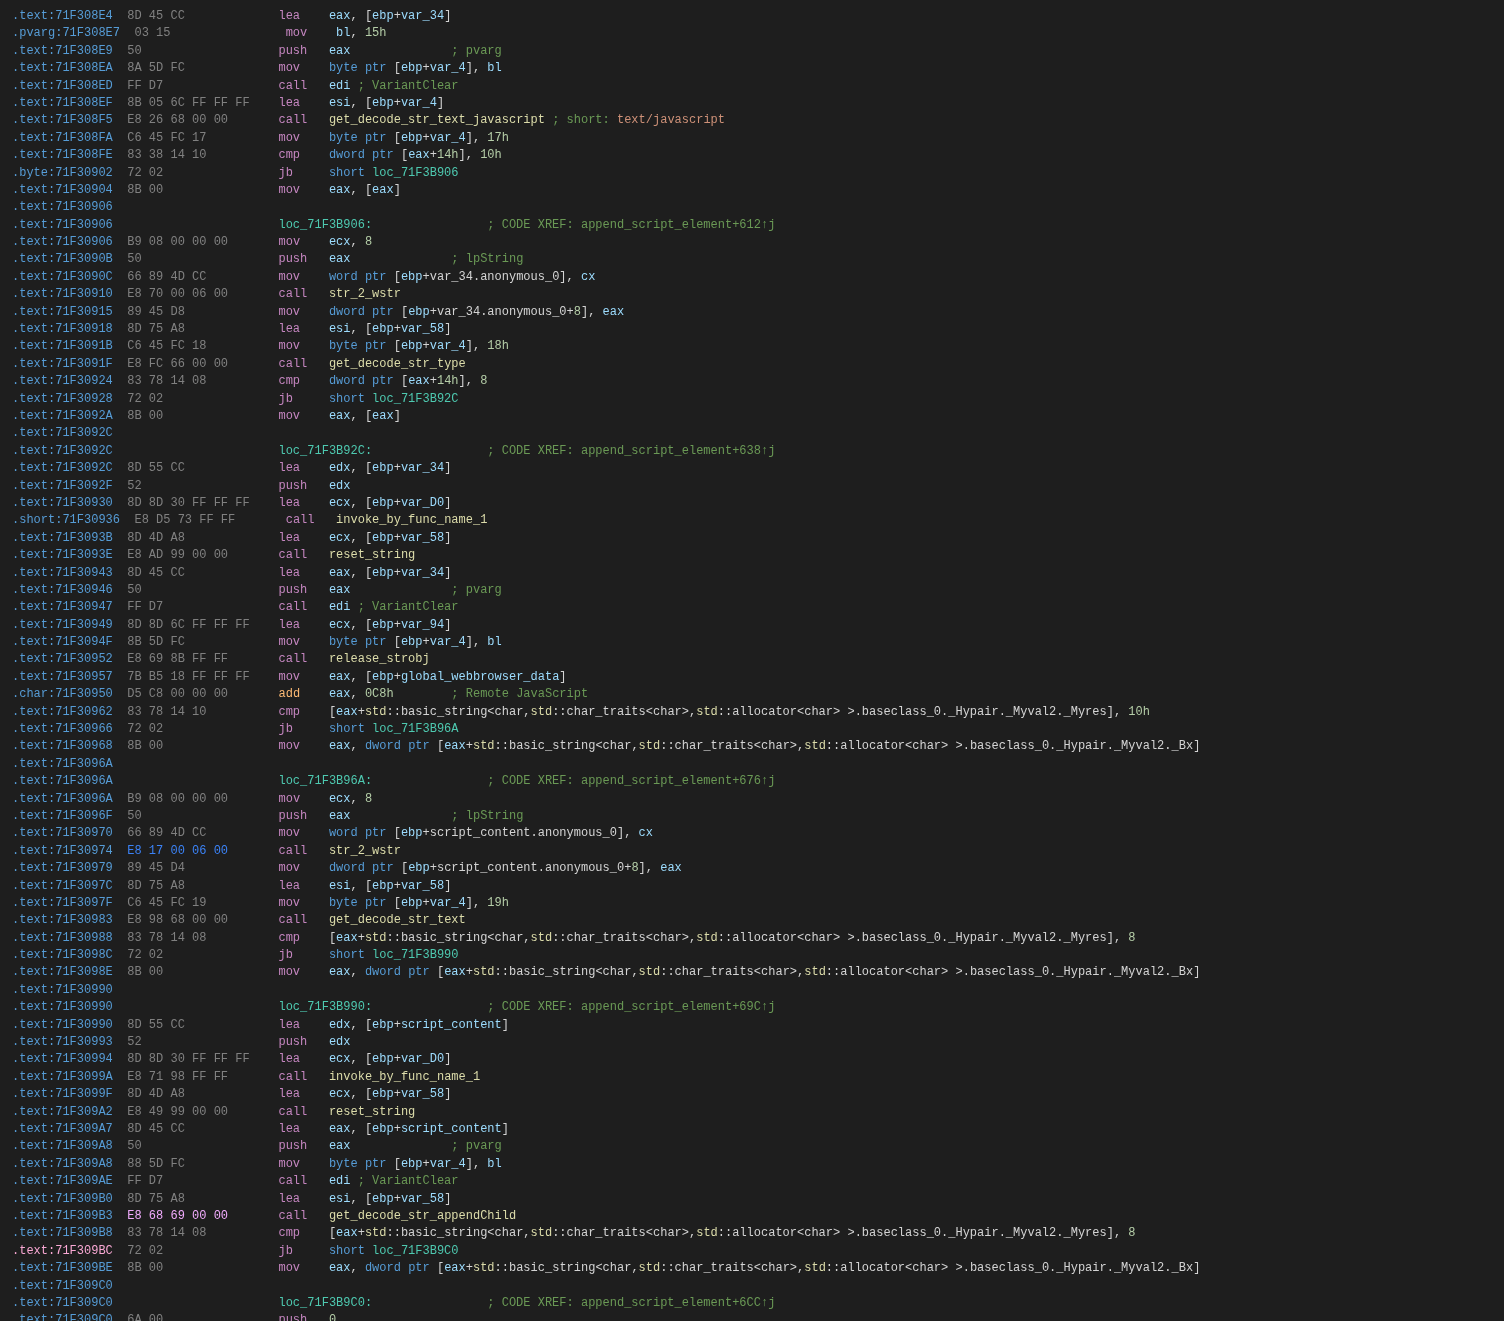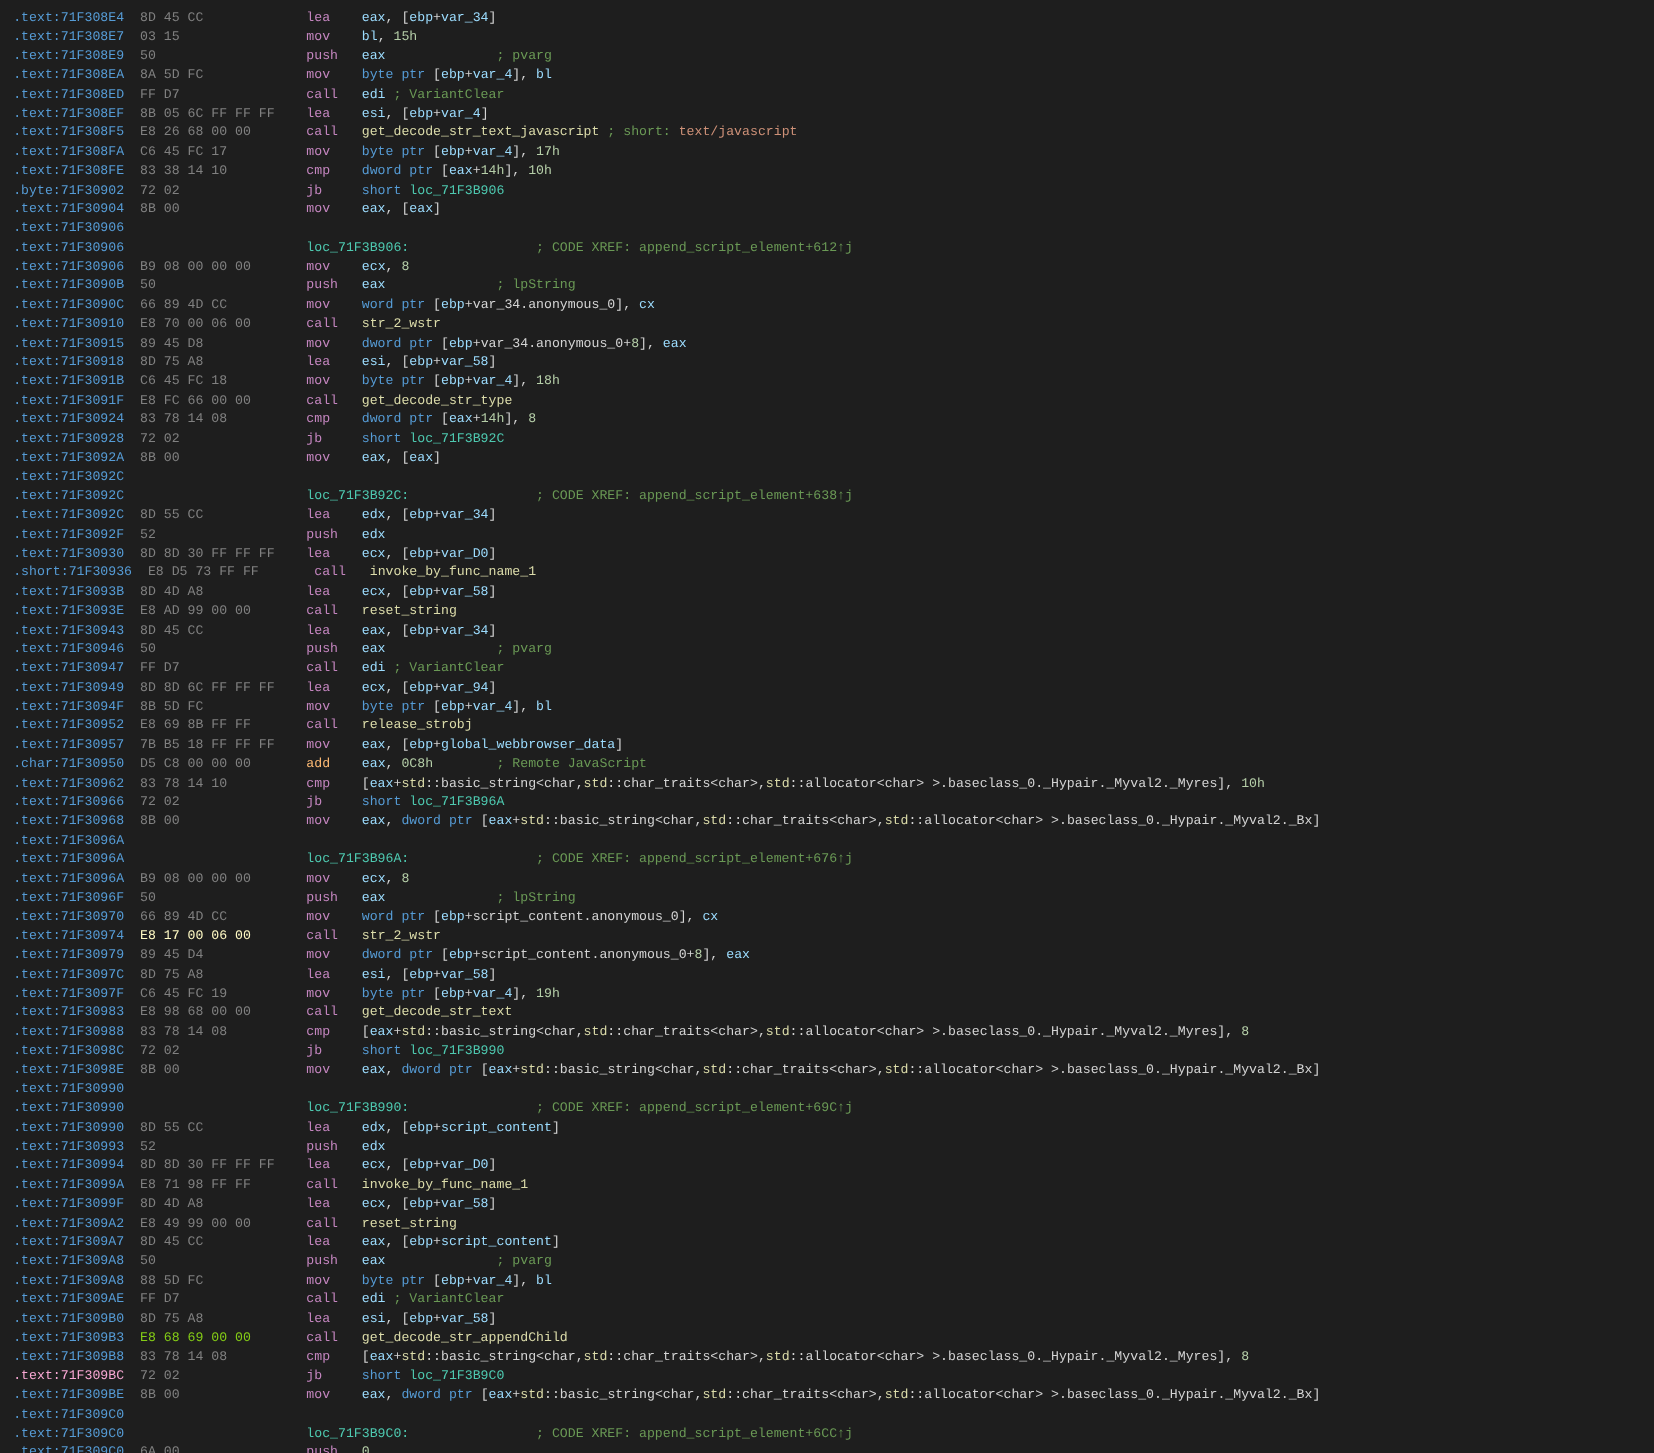--- a/index.html
+++ b/index.html
@@ -30,21 +30,21 @@
       padding: 8px 12px;
       white-space: pre;
       tab-size: 4;
     }
   </style>
 </head>
 <body>
 
 <div class="code-view">
   <pre id="code-output"><span style="color:#569cd6">.text:71F308E4</span>  <span style="color:#808080">8D 45 CC</span>             <span style="color:#c586c0">lea</span>    <span style="color:#9cdcfe">eax</span><span style="color:#d4d4d4">,</span><span style="color:#d4d4d4"> </span><span style="color:#d4d4d4">[</span><span style="color:#9cdcfe">ebp</span><span style="color:#d4d4d4">+</span><span style="color:#9cdcfe">var_34</span><span style="color:#d4d4d4">]</span>
-<span style="color:#569cd6">.text:71F308E7</span>  <span style="color:#808080">03 15</span>                <span style="color:#c586c0">mov</span>    <span style="color:#9cdcfe">bl</span><span style="color:#d4d4d4">,</span><span style="color:#d4d4d4"> </span><span style="color:#b5cea8">15h</span>
+<span style="color:#569cd6">.pvarg:71F308E7</span>  <span style="color:#808080">03 15</span>                <span style="color:#c586c0">mov</span>    <span style="color:#9cdcfe">bl</span><span style="color:#d4d4d4">,</span><span style="color:#d4d4d4"> </span><span style="color:#b5cea8">15h</span>
 <span style="color:#569cd6">.text:71F308E9</span>  <span style="color:#808080">50</span>                   <span style="color:#c586c0">push</span>   <span style="color:#9cdcfe">eax</span><span style="color:#d4d4d4">              </span><span style="color:#6a9955">; pvarg</span>
 <span style="color:#569cd6">.text:71F308EA</span>  <span style="color:#808080">8A 5D FC</span>             <span style="color:#c586c0">mov</span>    <span style="color:#569cd6">byte</span><span style="color:#d4d4d4"> </span><span style="color:#569cd6">ptr</span><span style="color:#d4d4d4"> </span><span style="color:#d4d4d4">[</span><span style="color:#9cdcfe">ebp</span><span style="color:#d4d4d4">+</span><span style="color:#9cdcfe">var_4</span><span style="color:#d4d4d4">]</span><span style="color:#d4d4d4">,</span><span style="color:#d4d4d4"> </span><span style="color:#9cdcfe">bl</span>
 <span style="color:#569cd6">.text:71F308ED</span>  <span style="color:#808080">FF D7</span>                <span style="color:#c586c0">call</span>   <span style="color:#9cdcfe">edi</span><span style="color:#d4d4d4"> </span><span style="color:#6a9955">; VariantClear</span>
 <span style="color:#569cd6">.text:71F308EF</span>  <span style="color:#808080">8B 05 6C FF FF FF</span>    <span style="color:#c586c0">lea</span>    <span style="color:#9cdcfe">esi</span><span style="color:#d4d4d4">,</span><span style="color:#d4d4d4"> </span><span style="color:#d4d4d4">[</span><span style="color:#9cdcfe">ebp</span><span style="color:#d4d4d4">+</span><span style="color:#9cdcfe">var_4</span><span style="color:#d4d4d4">]</span>
 <span style="color:#569cd6">.text:71F308F5</span>  <span style="color:#808080">E8 26 68 00 00</span>       <span style="color:#c586c0">call</span>   <span style="color:#dcdcaa">get_decode_str_text_javascript</span><span style="color:#d4d4d4"> </span><span style="color:#6a9955">; short:</span><span style="color:#ce9178"> text/javascript</span>
 <span style="color:#569cd6">.text:71F308FA</span>  <span style="color:#808080">C6 45 FC 17</span>          <span style="color:#c586c0">mov</span>    <span style="color:#569cd6">byte</span><span style="color:#d4d4d4"> </span><span style="color:#569cd6">ptr</span><span style="color:#d4d4d4"> </span><span style="color:#d4d4d4">[</span><span style="color:#9cdcfe">ebp</span><span style="color:#d4d4d4">+</span><span style="color:#9cdcfe">var_4</span><span style="color:#d4d4d4">]</span><span style="color:#d4d4d4">,</span><span style="color:#d4d4d4"> </span><span style="color:#b5cea8">17h</span>
 <span style="color:#569cd6">.text:71F308FE</span>  <span style="color:#808080">83 38 14 10</span>          <span style="color:#c586c0">cmp</span>    <span style="color:#569cd6">dword</span><span style="color:#d4d4d4"> </span><span style="color:#569cd6">ptr</span><span style="color:#d4d4d4"> </span><span style="color:#d4d4d4">[</span><span style="color:#9cdcfe">eax</span><span style="color:#d4d4d4">+</span><span style="color:#b5cea8">14h</span><span style="color:#d4d4d4">]</span><span style="color:#d4d4d4">,</span><span style="color:#d4d4d4"> </span><span style="color:#b5cea8">10h</span>
 <span style="color:#569cd6">.byte:71F30902</span>  <span style="color:#808080">72 02</span>                <span style="color:#c586c0">jb</span>     <span style="color:#569cd6">short</span><span style="color:#d4d4d4"> </span><span style="color:#4ec9b0">loc_71F3B906</span>
 <span style="color:#569cd6">.text:71F30904</span>  <span style="color:#808080">8B 00</span>                <span style="color:#c586c0">mov</span>    <span style="color:#9cdcfe">eax</span><span style="color:#d4d4d4">,</span><span style="color:#d4d4d4"> </span><span style="color:#d4d4d4">[</span><span style="color:#9cdcfe">eax</span><span style="color:#d4d4d4">]</span>
 <span style="color:#569cd6">.text:71F30906             </span>
@@ -77,42 +77,42 @@
 <span style="color:#569cd6">.text:71F30957</span>  <span style="color:#808080">7B B5 18 FF FF FF</span>    <span style="color:#c586c0">mov</span>    <span style="color:#9cdcfe">eax</span><span style="color:#d4d4d4">,</span><span style="color:#d4d4d4"> </span><span style="color:#d4d4d4">[</span><span style="color:#9cdcfe">ebp</span><span style="color:#d4d4d4">+</span><span style="color:#9cdcfe">global_webbrowser_data</span><span style="color:#d4d4d4">]</span>
 <span style="color:#569cd6">.char:71F30950</span>  <span style="color:#808080">D5 C8 00 00 00</span>       <span style="color:#fdba74">add</span>    <span style="color:#9cdcfe">eax</span><span style="color:#d4d4d4">,</span><span style="color:#d4d4d4"> </span><span style="color:#b5cea8">0C8h</span><span style="color:#d4d4d4">        </span><span style="color:#6a9955">; Remote JavaScript</span>
 <span style="color:#569cd6">.text:71F30962</span>  <span style="color:#808080">83 78 14 10</span>          <span style="color:#c586c0">cmp</span>    <span style="color:#d4d4d4">[</span><span style="color:#9cdcfe">eax</span><span style="color:#d4d4d4">+</span><span style="color:#dcdcaa">std</span><span style="color:#d4d4d4">:</span><span style="color:#d4d4d4">:</span><span style="color:#d4d4d4">basic_string&lt;char</span><span style="color:#d4d4d4">,</span><span style="color:#dcdcaa">std</span><span style="color:#d4d4d4">:</span><span style="color:#d4d4d4">:</span><span style="color:#d4d4d4">char_traits&lt;char&gt;</span><span style="color:#d4d4d4">,</span><span style="color:#dcdcaa">std</span><span style="color:#d4d4d4">:</span><span style="color:#d4d4d4">:</span><span style="color:#d4d4d4">allocator&lt;char&gt;</span><span style="color:#d4d4d4"> </span><span style="color:#d4d4d4">&gt;.baseclass_0._Hypair._Myval2._Myres</span><span style="color:#d4d4d4">]</span><span style="color:#d4d4d4">,</span><span style="color:#d4d4d4"> </span><span style="color:#b5cea8">10h</span>
 <span style="color:#569cd6">.text:71F30966</span>  <span style="color:#808080">72 02</span>                <span style="color:#c586c0">jb</span>     <span style="color:#569cd6">short</span><span style="color:#d4d4d4"> </span><span style="color:#4ec9b0">loc_71F3B96A</span>
 <span style="color:#569cd6">.text:71F30968</span>  <span style="color:#808080">8B 00</span>                <span style="color:#c586c0">mov</span>    <span style="color:#9cdcfe">eax</span><span style="color:#d4d4d4">,</span><span style="color:#d4d4d4"> </span><span style="color:#569cd6">dword</span><span style="color:#d4d4d4"> </span><span style="color:#569cd6">ptr</span><span style="color:#d4d4d4"> </span><span style="color:#d4d4d4">[</span><span style="color:#9cdcfe">eax</span><span style="color:#d4d4d4">+</span><span style="color:#dcdcaa">std</span><span style="color:#d4d4d4">:</span><span style="color:#d4d4d4">:</span><span style="color:#d4d4d4">basic_string&lt;char</span><span style="color:#d4d4d4">,</span><span style="color:#dcdcaa">std</span><span style="color:#d4d4d4">:</span><span style="color:#d4d4d4">:</span><span style="color:#d4d4d4">char_traits&lt;char&gt;</span><span style="color:#d4d4d4">,</span><span style="color:#dcdcaa">std</span><span style="color:#d4d4d4">:</span><span style="color:#d4d4d4">:</span><span style="color:#d4d4d4">allocator&lt;char&gt;</span><span style="color:#d4d4d4"> </span><span style="color:#d4d4d4">&gt;.baseclass_0._Hypair._Myval2._Bx</span><span style="color:#d4d4d4">]</span>
 <span style="color:#569cd6">.text:71F3096A             </span>
 <span style="color:#569cd6">.text:71F3096A</span>                       <span style="color:#4ec9b0">loc_71F3B96A:</span>                <span style="color:#6a9955">; CODE XREF: append_script_element+676↑j</span>
 <span style="color:#569cd6">.text:71F3096A</span>  <span style="color:#808080">B9 08 00 00 00</span>       <span style="color:#c586c0">mov</span>    <span style="color:#9cdcfe">ecx</span><span style="color:#d4d4d4">,</span><span style="color:#d4d4d4"> </span><span style="color:#b5cea8">8</span>
 <span style="color:#569cd6">.text:71F3096F</span>  <span style="color:#808080">50</span>                   <span style="color:#c586c0">push</span>   <span style="color:#9cdcfe">eax</span><span style="color:#d4d4d4">              </span><span style="color:#6a9955">; lpString</span>
 <span style="color:#569cd6">.text:71F30970</span>  <span style="color:#808080">66 89 4D CC</span>          <span style="color:#c586c0">mov</span>    <span style="color:#569cd6">word</span><span style="color:#d4d4d4"> </span><span style="color:#569cd6">ptr</span><span style="color:#d4d4d4"> </span><span style="color:#d4d4d4">[</span><span style="color:#9cdcfe">ebp</span><span style="color:#d4d4d4">+</span><span style="color:#d4d4d4">script_content.anonymous_0</span><span style="color:#d4d4d4">]</span><span style="color:#d4d4d4">,</span><span style="color:#d4d4d4"> </span><span style="color:#9cdcfe">cx</span>
-<span style="color:#569cd6">.text:71F30974</span>  <span style="color:#fef9c3">E8 17 00 06 00</span>       <span style="color:#c586c0">call</span>   <span style="color:#dcdcaa">str_2_wstr</span>
+<span style="color:#569cd6">.text:71F30974</span>  <span style="color:#3b82f6">E8 17 00 06 00</span>       <span style="color:#c586c0">call</span>   <span style="color:#dcdcaa">str_2_wstr</span>
 <span style="color:#569cd6">.text:71F30979</span>  <span style="color:#808080">89 45 D4</span>             <span style="color:#c586c0">mov</span>    <span style="color:#569cd6">dword</span><span style="color:#d4d4d4"> </span><span style="color:#569cd6">ptr</span><span style="color:#d4d4d4"> </span><span style="color:#d4d4d4">[</span><span style="color:#9cdcfe">ebp</span><span style="color:#d4d4d4">+</span><span style="color:#d4d4d4">script_content.anonymous_0</span><span style="color:#d4d4d4">+</span><span style="color:#b5cea8">8</span><span style="color:#d4d4d4">]</span><span style="color:#d4d4d4">,</span><span style="color:#d4d4d4"> </span><span style="color:#9cdcfe">eax</span>
 <span style="color:#569cd6">.text:71F3097C</span>  <span style="color:#808080">8D 75 A8</span>             <span style="color:#c586c0">lea</span>    <span style="color:#9cdcfe">esi</span><span style="color:#d4d4d4">,</span><span style="color:#d4d4d4"> </span><span style="color:#d4d4d4">[</span><span style="color:#9cdcfe">ebp</span><span style="color:#d4d4d4">+</span><span style="color:#9cdcfe">var_58</span><span style="color:#d4d4d4">]</span>
 <span style="color:#569cd6">.text:71F3097F</span>  <span style="color:#808080">C6 45 FC 19</span>          <span style="color:#c586c0">mov</span>    <span style="color:#569cd6">byte</span><span style="color:#d4d4d4"> </span><span style="color:#569cd6">ptr</span><span style="color:#d4d4d4"> </span><span style="color:#d4d4d4">[</span><span style="color:#9cdcfe">ebp</span><span style="color:#d4d4d4">+</span><span style="color:#9cdcfe">var_4</span><span style="color:#d4d4d4">]</span><span style="color:#d4d4d4">,</span><span style="color:#d4d4d4"> </span><span style="color:#b5cea8">19h</span>
 <span style="color:#569cd6">.text:71F30983</span>  <span style="color:#808080">E8 98 68 00 00</span>       <span style="color:#c586c0">call</span>   <span style="color:#dcdcaa">get_decode_str_text</span>
 <span style="color:#569cd6">.text:71F30988</span>  <span style="color:#808080">83 78 14 08</span>          <span style="color:#c586c0">cmp</span>    <span style="color:#d4d4d4">[</span><span style="color:#9cdcfe">eax</span><span style="color:#d4d4d4">+</span><span style="color:#dcdcaa">std</span><span style="color:#d4d4d4">:</span><span style="color:#d4d4d4">:</span><span style="color:#d4d4d4">basic_string&lt;char</span><span style="color:#d4d4d4">,</span><span style="color:#dcdcaa">std</span><span style="color:#d4d4d4">:</span><span style="color:#d4d4d4">:</span><span style="color:#d4d4d4">char_traits&lt;char&gt;</span><span style="color:#d4d4d4">,</span><span style="color:#dcdcaa">std</span><span style="color:#d4d4d4">:</span><span style="color:#d4d4d4">:</span><span style="color:#d4d4d4">allocator&lt;char&gt;</span><span style="color:#d4d4d4"> </span><span style="color:#d4d4d4">&gt;.baseclass_0._Hypair._Myval2._Myres</span><span style="color:#d4d4d4">]</span><span style="color:#d4d4d4">,</span><span style="color:#d4d4d4"> </span><span style="color:#b5cea8">8</span>
 <span style="color:#569cd6">.text:71F3098C</span>  <span style="color:#808080">72 02</span>                <span style="color:#c586c0">jb</span>     <span style="color:#569cd6">short</span><span style="color:#d4d4d4"> </span><span style="color:#4ec9b0">loc_71F3B990</span>
 <span style="color:#569cd6">.text:71F3098E</span>  <span style="color:#808080">8B 00</span>                <span style="color:#c586c0">mov</span>    <span style="color:#9cdcfe">eax</span><span style="color:#d4d4d4">,</span><span style="color:#d4d4d4"> </span><span style="color:#569cd6">dword</span><span style="color:#d4d4d4"> </span><span style="color:#569cd6">ptr</span><span style="color:#d4d4d4"> </span><span style="color:#d4d4d4">[</span><span style="color:#9cdcfe">eax</span><span style="color:#d4d4d4">+</span><span style="color:#dcdcaa">std</span><span style="color:#d4d4d4">:</span><span style="color:#d4d4d4">:</span><span style="color:#d4d4d4">basic_string&lt;char</span><span style="color:#d4d4d4">,</span><span style="color:#dcdcaa">std</span><span style="color:#d4d4d4">:</span><span style="color:#d4d4d4">:</span><span style="color:#d4d4d4">char_traits&lt;char&gt;</span><span style="color:#d4d4d4">,</span><span style="color:#dcdcaa">std</span><span style="color:#d4d4d4">:</span><span style="color:#d4d4d4">:</span><span style="color:#d4d4d4">allocator&lt;char&gt;</span><span style="color:#d4d4d4"> </span><span style="color:#d4d4d4">&gt;.baseclass_0._Hypair._Myval2._Bx</span><span style="color:#d4d4d4">]</span>
 <span style="color:#569cd6">.text:71F30990             </span>
 <span style="color:#569cd6">.text:71F30990</span>                       <span style="color:#4ec9b0">loc_71F3B990:</span>                <span style="color:#6a9955">; CODE XREF: append_script_element+69C↑j</span>
 <span style="color:#569cd6">.text:71F30990</span>  <span style="color:#808080">8D 55 CC</span>             <span style="color:#c586c0">lea</span>    <span style="color:#9cdcfe">edx</span><span style="color:#d4d4d4">,</span><span style="color:#d4d4d4"> </span><span style="color:#d4d4d4">[</span><span style="color:#9cdcfe">ebp</span><span style="color:#d4d4d4">+</span><span style="color:#9cdcfe">script_content</span><span style="color:#d4d4d4">]</span>
 <span style="color:#569cd6">.text:71F30993</span>  <span style="color:#808080">52</span>                   <span style="color:#c586c0">push</span>   <span style="color:#9cdcfe">edx</span>
 <span style="color:#569cd6">.text:71F30994</span>  <span style="color:#808080">8D 8D 30 FF FF FF</span>    <span style="color:#c586c0">lea</span>    <span style="color:#9cdcfe">ecx</span><span style="color:#d4d4d4">,</span><span style="color:#d4d4d4"> </span><span style="color:#d4d4d4">[</span><span style="color:#9cdcfe">ebp</span><span style="color:#d4d4d4">+</span><span style="color:#9cdcfe">var_D0</span><span style="color:#d4d4d4">]</span>
 <span style="color:#569cd6">.text:71F3099A</span>  <span style="color:#808080">E8 71 98 FF FF</span>       <span style="color:#c586c0">call</span>   <span style="color:#dcdcaa">invoke_by_func_name_1</span>
 <span style="color:#569cd6">.text:71F3099F</span>  <span style="color:#808080">8D 4D A8</span>             <span style="color:#c586c0">lea</span>    <span style="color:#9cdcfe">ecx</span><span style="color:#d4d4d4">,</span><span style="color:#d4d4d4"> </span><span style="color:#d4d4d4">[</span><span style="color:#9cdcfe">ebp</span><span style="color:#d4d4d4">+</span><span style="color:#9cdcfe">var_58</span><span style="color:#d4d4d4">]</span>
 <span style="color:#569cd6">.text:71F309A2</span>  <span style="color:#808080">E8 49 99 00 00</span>       <span style="color:#c586c0">call</span>   <span style="color:#dcdcaa">reset_string</span>
 <span style="color:#569cd6">.text:71F309A7</span>  <span style="color:#808080">8D 45 CC</span>             <span style="color:#c586c0">lea</span>    <span style="color:#9cdcfe">eax</span><span style="color:#d4d4d4">,</span><span style="color:#d4d4d4"> </span><span style="color:#d4d4d4">[</span><span style="color:#9cdcfe">ebp</span><span style="color:#d4d4d4">+</span><span style="color:#9cdcfe">script_content</span><span style="color:#d4d4d4">]</span>
 <span style="color:#569cd6">.text:71F309A8</span>  <span style="color:#808080">50</span>                   <span style="color:#c586c0">push</span>   <span style="color:#9cdcfe">eax</span><span style="color:#d4d4d4">              </span><span style="color:#6a9955">; pvarg</span>
 <span style="color:#569cd6">.text:71F309A8</span>  <span style="color:#808080">88 5D FC</span>             <span style="color:#c586c0">mov</span>    <span style="color:#569cd6">byte</span><span style="color:#d4d4d4"> </span><span style="color:#569cd6">ptr</span><span style="color:#d4d4d4"> </span><span style="color:#d4d4d4">[</span><span style="color:#9cdcfe">ebp</span><span style="color:#d4d4d4">+</span><span style="color:#9cdcfe">var_4</span><span style="color:#d4d4d4">]</span><span style="color:#d4d4d4">,</span><span style="color:#d4d4d4"> </span><span style="color:#9cdcfe">bl</span>
 <span style="color:#569cd6">.text:71F309AE</span>  <span style="color:#808080">FF D7</span>                <span style="color:#c586c0">call</span>   <span style="color:#9cdcfe">edi</span><span style="color:#d4d4d4"> </span><span style="color:#6a9955">; VariantClear</span>
 <span style="color:#569cd6">.text:71F309B0</span>  <span style="color:#808080">8D 75 A8</span>             <span style="color:#c586c0">lea</span>    <span style="color:#9cdcfe">esi</span><span style="color:#d4d4d4">,</span><span style="color:#d4d4d4"> </span><span style="color:#d4d4d4">[</span><span style="color:#9cdcfe">ebp</span><span style="color:#d4d4d4">+</span><span style="color:#9cdcfe">var_58</span><span style="color:#d4d4d4">]</span>
-<span style="color:#569cd6">.text:71F309B3</span>  <span style="color:#84cc16">E8 68 69 00 00</span>       <span style="color:#c586c0">call</span>   <span style="color:#dcdcaa">get_decode_str_appendChild</span>
+<span style="color:#569cd6">.text:71F309B3</span>  <span style="color:#f0abfc">E8 68 69 00 00</span>       <span style="color:#c586c0">call</span>   <span style="color:#dcdcaa">get_decode_str_appendChild</span>
 <span style="color:#569cd6">.text:71F309B8</span>  <span style="color:#808080">83 78 14 08</span>          <span style="color:#c586c0">cmp</span>    <span style="color:#d4d4d4">[</span><span style="color:#9cdcfe">eax</span><span style="color:#d4d4d4">+</span><span style="color:#dcdcaa">std</span><span style="color:#d4d4d4">:</span><span style="color:#d4d4d4">:</span><span style="color:#d4d4d4">basic_string&lt;char</span><span style="color:#d4d4d4">,</span><span style="color:#dcdcaa">std</span><span style="color:#d4d4d4">:</span><span style="color:#d4d4d4">:</span><span style="color:#d4d4d4">char_traits&lt;char&gt;</span><span style="color:#d4d4d4">,</span><span style="color:#dcdcaa">std</span><span style="color:#d4d4d4">:</span><span style="color:#d4d4d4">:</span><span style="color:#d4d4d4">allocator&lt;char&gt;</span><span style="color:#d4d4d4"> </span><span style="color:#d4d4d4">&gt;.baseclass_0._Hypair._Myval2._Myres</span><span style="color:#d4d4d4">]</span><span style="color:#d4d4d4">,</span><span style="color:#d4d4d4"> </span><span style="color:#b5cea8">8</span>
 <span style="color:#f9a8d4">.text:71F309BC</span>  <span style="color:#808080">72 02</span>                <span style="color:#c586c0">jb</span>     <span style="color:#569cd6">short</span><span style="color:#d4d4d4"> </span><span style="color:#4ec9b0">loc_71F3B9C0</span>
 <span style="color:#569cd6">.text:71F309BE</span>  <span style="color:#808080">8B 00</span>                <span style="color:#c586c0">mov</span>    <span style="color:#9cdcfe">eax</span><span style="color:#d4d4d4">,</span><span style="color:#d4d4d4"> </span><span style="color:#569cd6">dword</span><span style="color:#d4d4d4"> </span><span style="color:#569cd6">ptr</span><span style="color:#d4d4d4"> </span><span style="color:#d4d4d4">[</span><span style="color:#9cdcfe">eax</span><span style="color:#d4d4d4">+</span><span style="color:#dcdcaa">std</span><span style="color:#d4d4d4">:</span><span style="color:#d4d4d4">:</span><span style="color:#d4d4d4">basic_string&lt;char</span><span style="color:#d4d4d4">,</span><span style="color:#dcdcaa">std</span><span style="color:#d4d4d4">:</span><span style="color:#d4d4d4">:</span><span style="color:#d4d4d4">char_traits&lt;char&gt;</span><span style="color:#d4d4d4">,</span><span style="color:#dcdcaa">std</span><span style="color:#d4d4d4">:</span><span style="color:#d4d4d4">:</span><span style="color:#d4d4d4">allocator&lt;char&gt;</span><span style="color:#d4d4d4"> </span><span style="color:#d4d4d4">&gt;.baseclass_0._Hypair._Myval2._Bx</span><span style="color:#d4d4d4">]</span>
 <span style="color:#569cd6">.text:71F309C0             </span>
 <span style="color:#569cd6">.text:71F309C0</span>                       <span style="color:#4ec9b0">loc_71F3B9C0:</span>                <span style="color:#6a9955">; CODE XREF: append_script_element+6CC↑j</span>
 <span style="color:#569cd6">.text:71F309C0</span>  <span style="color:#808080">6A 00</span>                <span style="color:#c586c0">push</span>   <span style="color:#b5cea8">0</span>
           
                         
           
             

